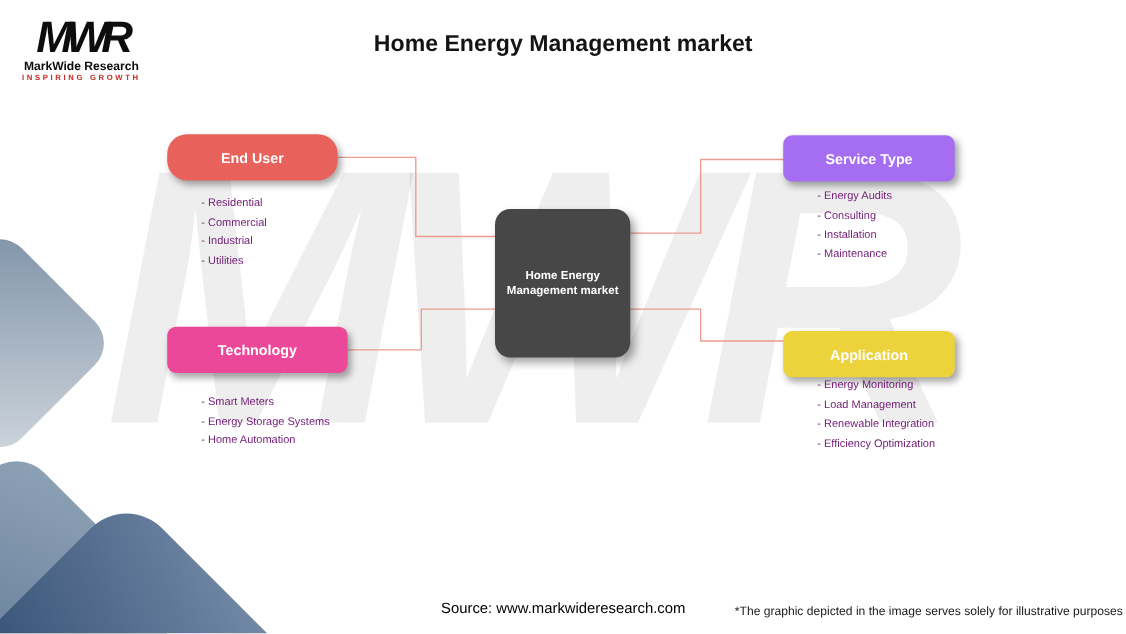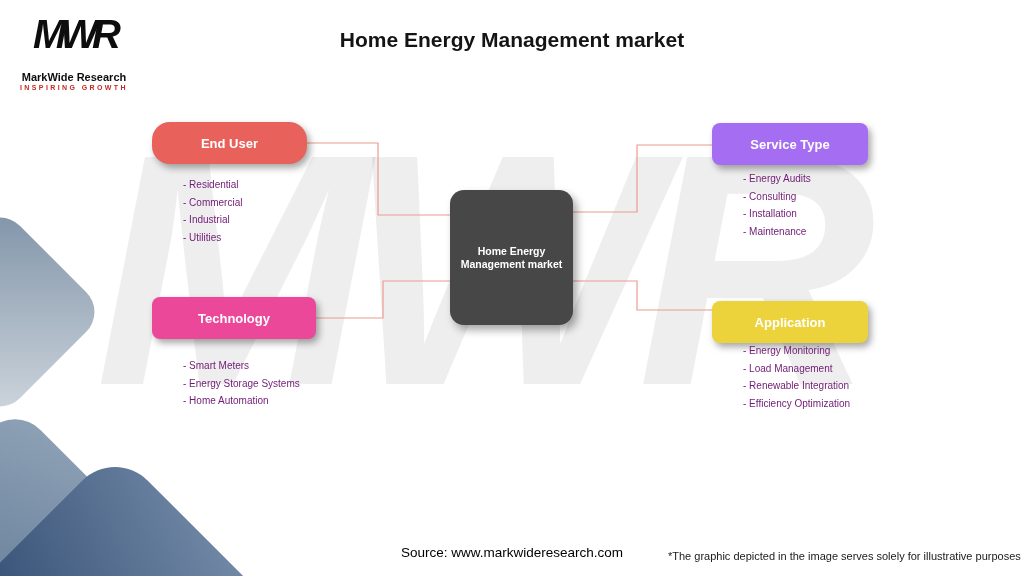--- a/index.html
+++ b/index.html
@@ -46,21 +46,21 @@
   }
 
   .connectors { position: absolute; left: 0; top: 0; z-index: 2; pointer-events: none; }
 
   
   .logo { position: absolute; left: 18px; top: 14px; width: 112px; text-align: center; z-index: 3; }
   .logo-mark {
     font-size: 40px; line-height: 40px; font-weight: bold; font-style: italic;
     letter-spacing: -6px; color: #0d0d0d;
   }
-  .logo-name { font-size: 11px; font-weight: bold; color: #0d0d0d; margin-top: 17px; }
+  .logo-name { font-size: 11px; font-weight: bold; color: #0d0d0d; margin-top: 1px; }
   .logo-tagline { font-size: 7px; font-weight: bold; color: #c22a22; letter-spacing: 2.4px; margin-top: 1px; }
 
   .title {
     position: absolute; left: 0; right: 0; top: 28px; margin: 0;
     text-align: center; font-size: 21px; font-weight: bold; color: #141414;
     z-index: 3;
   }
 
   
   .node-box {

